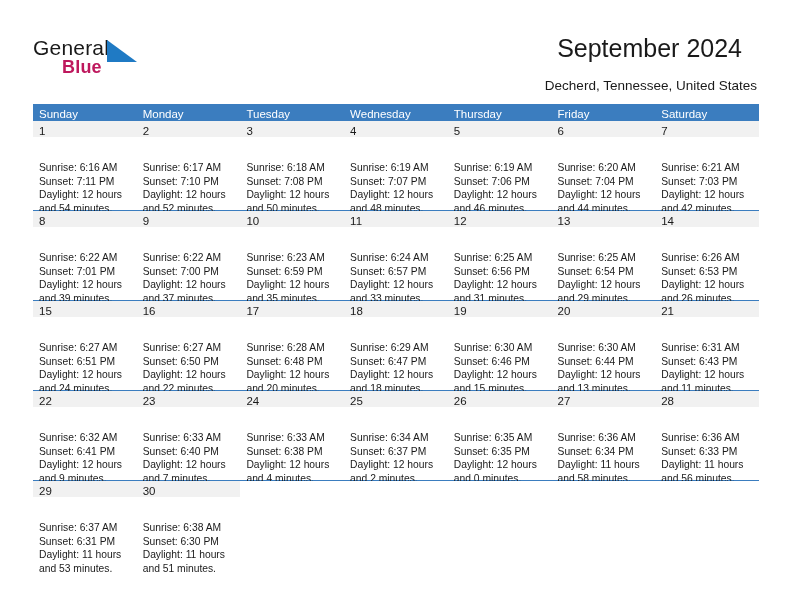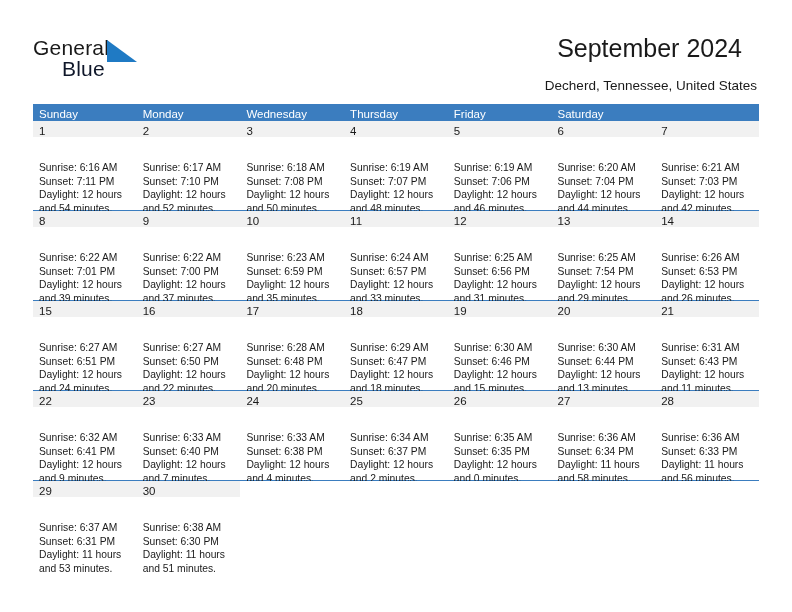--- a/index.html
+++ b/index.html
@@ -42,24 +42,25 @@
     top: 0;
     font-size: 21px;
     letter-spacing: 0.2px;
     color: #1a1a1a;
     font-family: "Liberation Sans", sans-serif;
   }
   .logo-blue {
     position: absolute;
     left: 29px;
     top: 21px;
-    font-size: 21px;
+    font-size: 18px;
     letter-spacing: 0.2px;
-    color: #0f172a;
+    color: #be185d;
     font-family: "Liberation Sans", sans-serif;
+    font-weight: bold;
   }
   .logo-sail {
     position: absolute;
     left: 74px;
     top: 4px;
     width: 30px;
     height: 22px;
   }
   .title {
     position: absolute;
@@ -166,20 +167,21 @@
 
     <div class="title">September 2024</div>
     <div class="subtitle">Decherd, Tennessee, United States</div>
   </div>
 
   <div class="calendar">
 
     <div class="dow-row">
       <div class="dow">Sunday</div>
       <div class="dow">Monday</div>
+      <div class="dow">Tuesday</div>
       <div class="dow">Wednesday</div>
       <div class="dow">Thursday</div>
       <div class="dow">Friday</div>
       <div class="dow">Saturday</div>
     </div>
 
     <div class="week first">
       <div class="cell">
         <div class="daynum-band"><span class="daynum">1</span></div>
         <div class="details">
@@ -288,21 +290,21 @@
           <div>Sunrise: 6:25 AM</div>
           <div>Sunset: 6:56 PM</div>
           <div>Daylight: 12 hours</div>
           <div>and 31 minutes.</div>
         </div>
       </div>
       <div class="cell">
         <div class="daynum-band"><span class="daynum">13</span></div>
         <div class="details">
           <div>Sunrise: 6:25 AM</div>
-          <div>Sunset: 7:54 PM</div>
+          <div>Sunset: 6:54 PM</div>
           <div>Daylight: 12 hours</div>
           <div>and 29 minutes.</div>
         </div>
       </div>
       <div class="cell">
         <div class="daynum-band"><span class="daynum">14</span></div>
         <div class="details">
           <div>Sunrise: 6:26 AM</div>
           <div>Sunset: 6:53 PM</div>
           <div>Daylight: 12 hours</div>

